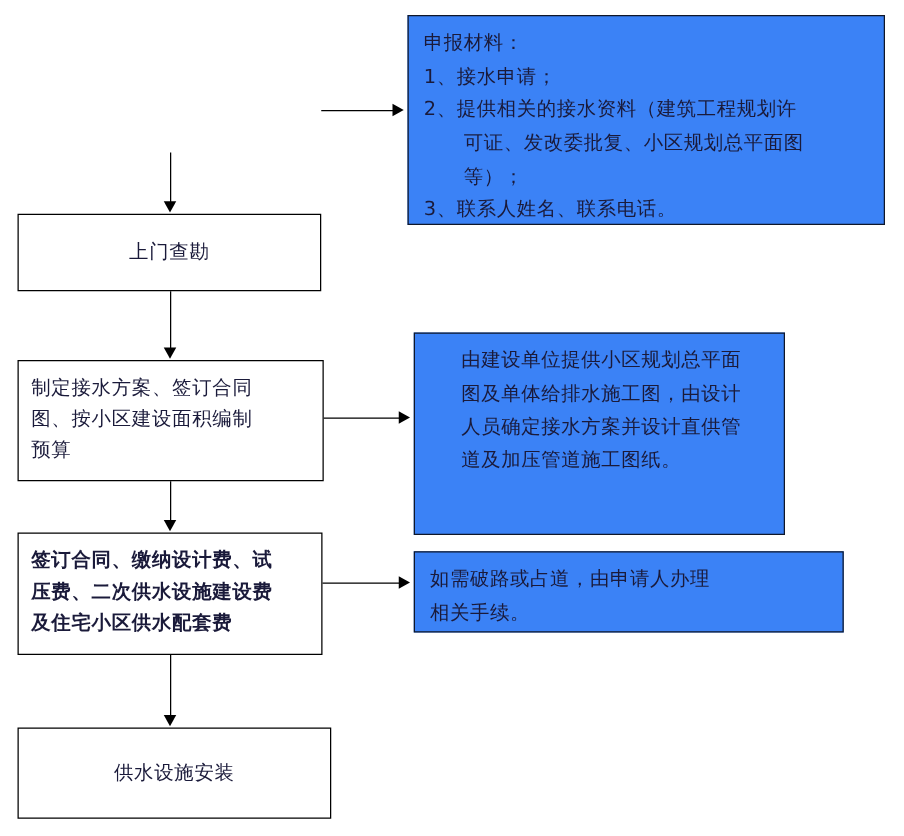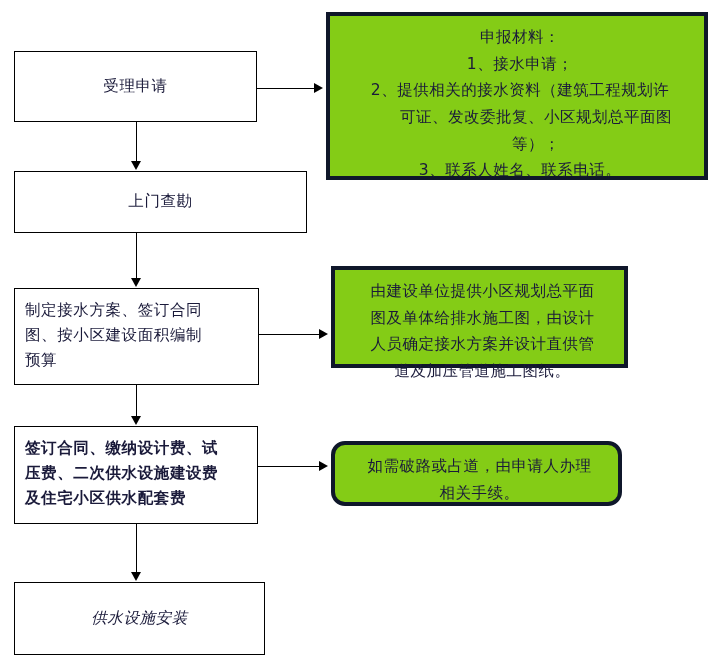--- a/index.html
+++ b/index.html
@@ -41,27 +41,26 @@
     justify-content: flex-start;
     text-align: left;
   }
   .proc-left .txt {
     padding: 9px 8px 0 10px;
     white-space: pre-line;
   }
   .note {
     position: absolute;
     box-sizing: border-box;
-    border: 4px solid #0f172a;
-    background: #84cc16;
+    border: 1px solid #0f172a;
+    background: #3b82f6;
     color: #1a1a3a;
     font-size: 15.5px;
     line-height: 1.72;
     letter-spacing: 0.5px;
-    text-align: center;
   }
   .note .txt {
     display: block;
     white-space: pre-line;
     padding: 8px 6px 6px 12px;
   }
   .note.indent .txt {
     text-indent: 0;
   }
   
@@ -90,31 +89,28 @@
     border-top: 5.5px solid transparent;
     border-bottom: 5.5px solid transparent;
     border-left: 9px solid #000000;
   }
 </style>
 </head>
 <body>
 
 <div id="canvas">
 
-  <div class="node proc-center" style="left:14px; top:51px; width:243px; height:71px;">
-    <span class="txt">受理申请</span>
-  </div>
 
   <div class="hline" style="left:257px; top:88px; width:58px;"></div>
   <div class="arrow-right" style="left:314px; top:83px;"></div>
 
   <div class="vline" style="left:136px; top:122px; height:41px;"></div>
   <div class="arrow-down" style="left:131px; top:161px;"></div>
 
-  <div class="node proc-center" style="left:14px; top:171px; width:293px; height:62px;">
+  <div class="node proc-center" style="left:14px; top:171px; width:243px; height:62px;">
     <span class="txt">上门查勘</span>
   </div>
 
   <div class="vline" style="left:136px; top:233px; height:47px;"></div>
   <div class="arrow-down" style="left:131px; top:278px;"></div>
 
   <div class="node proc-left" style="left:14px; top:288px; width:245px; height:97px;">
     <span class="txt">制定接水方案、签订合同
 图、按小区建设面积编制
 预算</span>
@@ -131,38 +127,38 @@
 压费、二次供水设施建设费
 及住宅小区供水配套费</span>
   </div>
 
   <div class="hline" style="left:258px; top:466px; width:62px;"></div>
   <div class="arrow-right" style="left:319px; top:461px;"></div>
 
   <div class="vline" style="left:136px; top:524px; height:50px;"></div>
   <div class="arrow-down" style="left:131px; top:572px;"></div>
 
-  <div class="node proc-center" style="left:14px; top:582px; width:251px; height:73px;font-style:italic;">
+  <div class="node proc-center" style="left:14px; top:582px; width:251px; height:73px;">
     <span class="txt">供水设施安装</span>
   </div>
 
   <div class="note indent" style="left:326px; top:12px; width:382px; height:168px;">
     <span class="txt">  申报材料：
 1、接水申请；
 2、提供相关的接水资料（建筑工程规划许
 　　可证、发改委批复、小区规划总平面图
 　　等）；
 3、联系人姓名、联系电话。</span>
   </div>
 
-  <div class="note" style="left:331px; top:266px; width:297px; height:102px;">
+  <div class="note" style="left:331px; top:266px; width:297px; height:162px;padding-left:25px;">
     <span class="txt">由建设单位提供小区规划总平面
 图及单体给排水施工图，由设计
 人员确定接水方案并设计直供管
 道及加压管道施工图纸。</span>
   </div>
 
-  <div class="note" style="left:331px; top:441px; width:291px; height:65px;border-radius:14px;">
+  <div class="note" style="left:331px; top:441px; width:344px; height:65px;">
     <span class="txt">如需破路或占道，由申请人办理
 相关手续。</span>
   </div>
 
 </div>
 
 </body></html>

